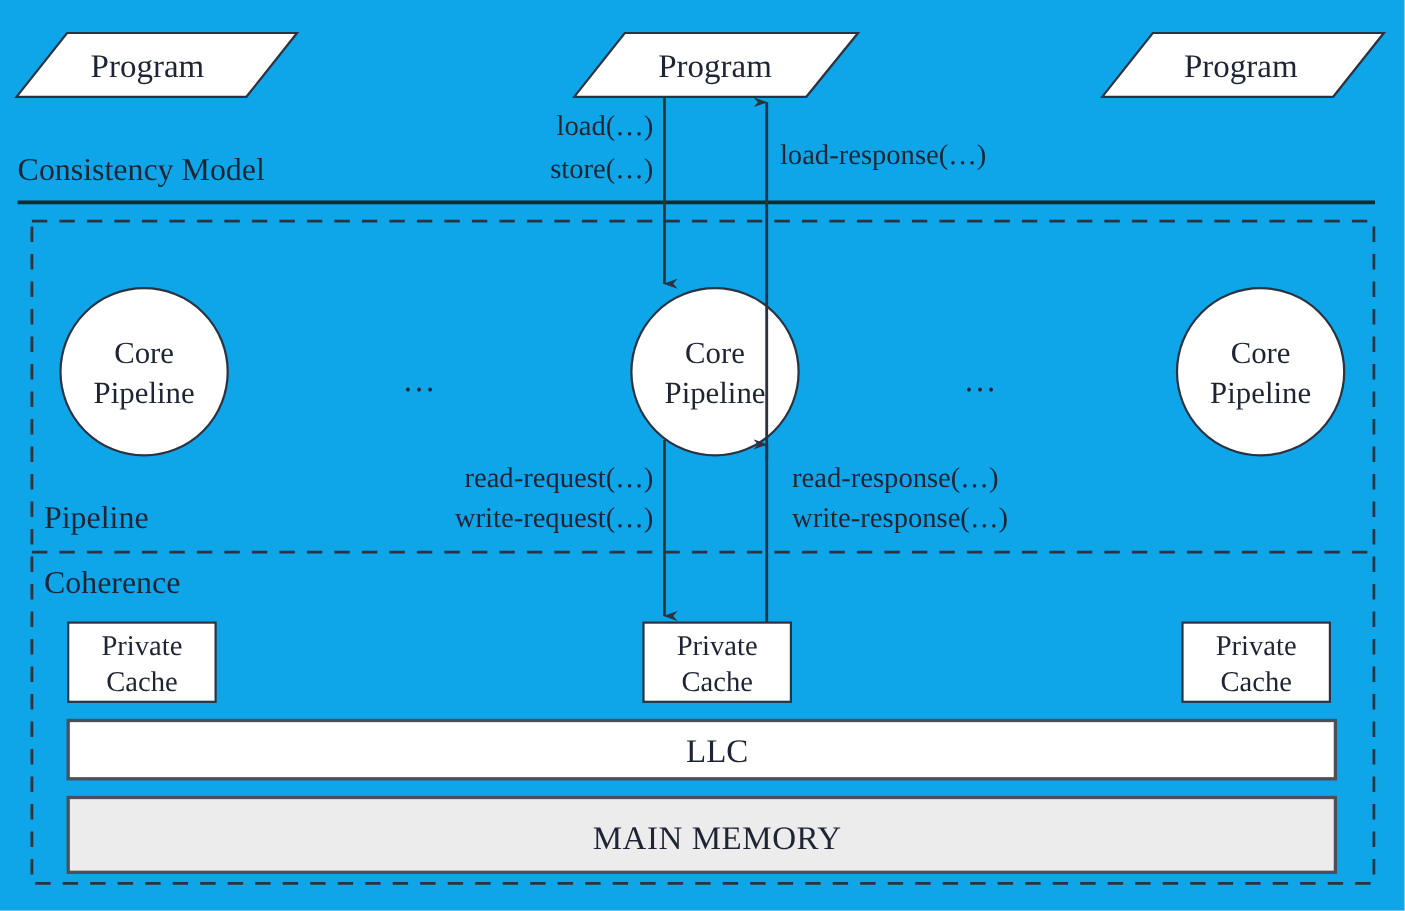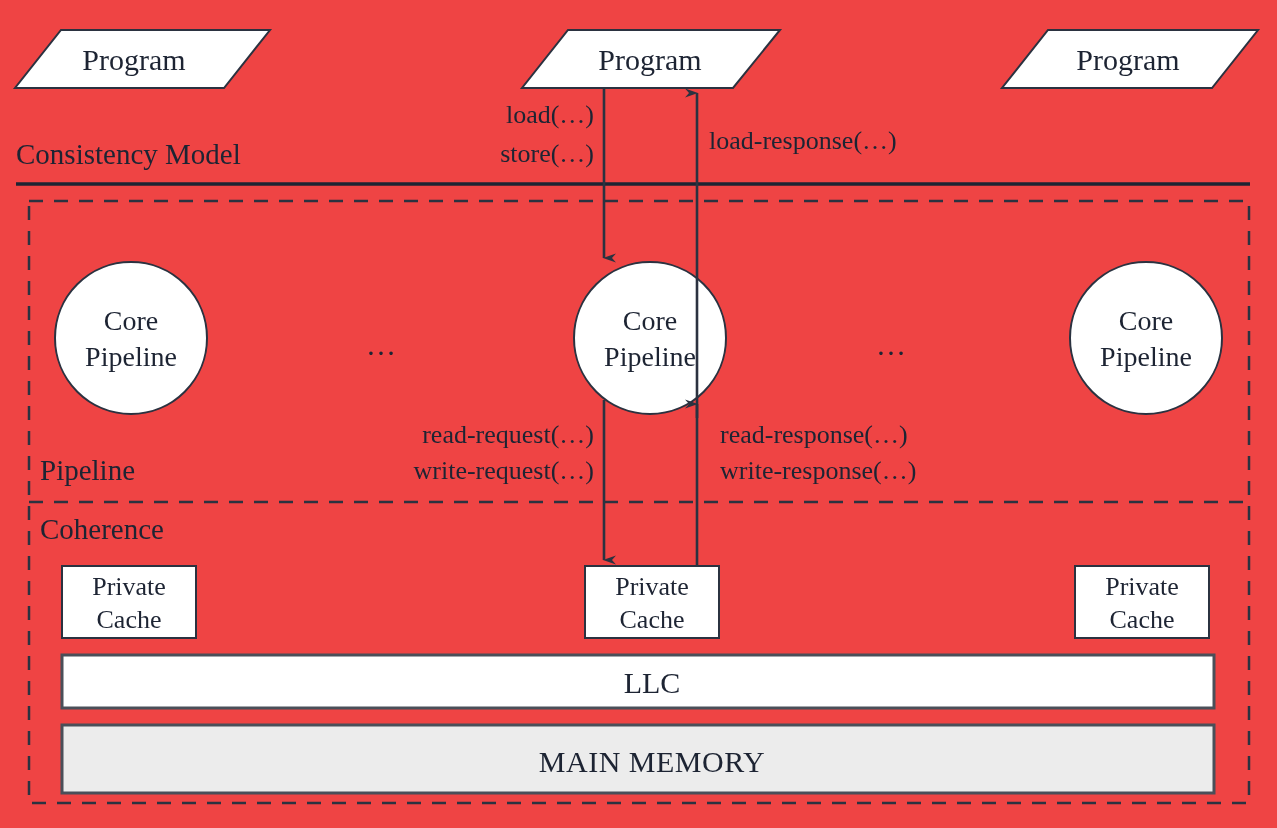--- a/index.html
+++ b/index.html
@@ -9,21 +9,21 @@
     background: #ffffff;
   }
   body {
     font-family: "Liberation Serif", "DejaVu Serif", serif;
     color: #1d2433;
   }
   #stage {
     position: relative;
     width: 1277px;
     height: 828px;
-    background: #ef4444;
+    background: #0ea5e9;
     overflow: hidden;
   }
   #diagram-svg {
     position: absolute;
     left: 0;
     top: 0;
     width: 1277px;
     height: 828px;
   }
   .svg-text {

